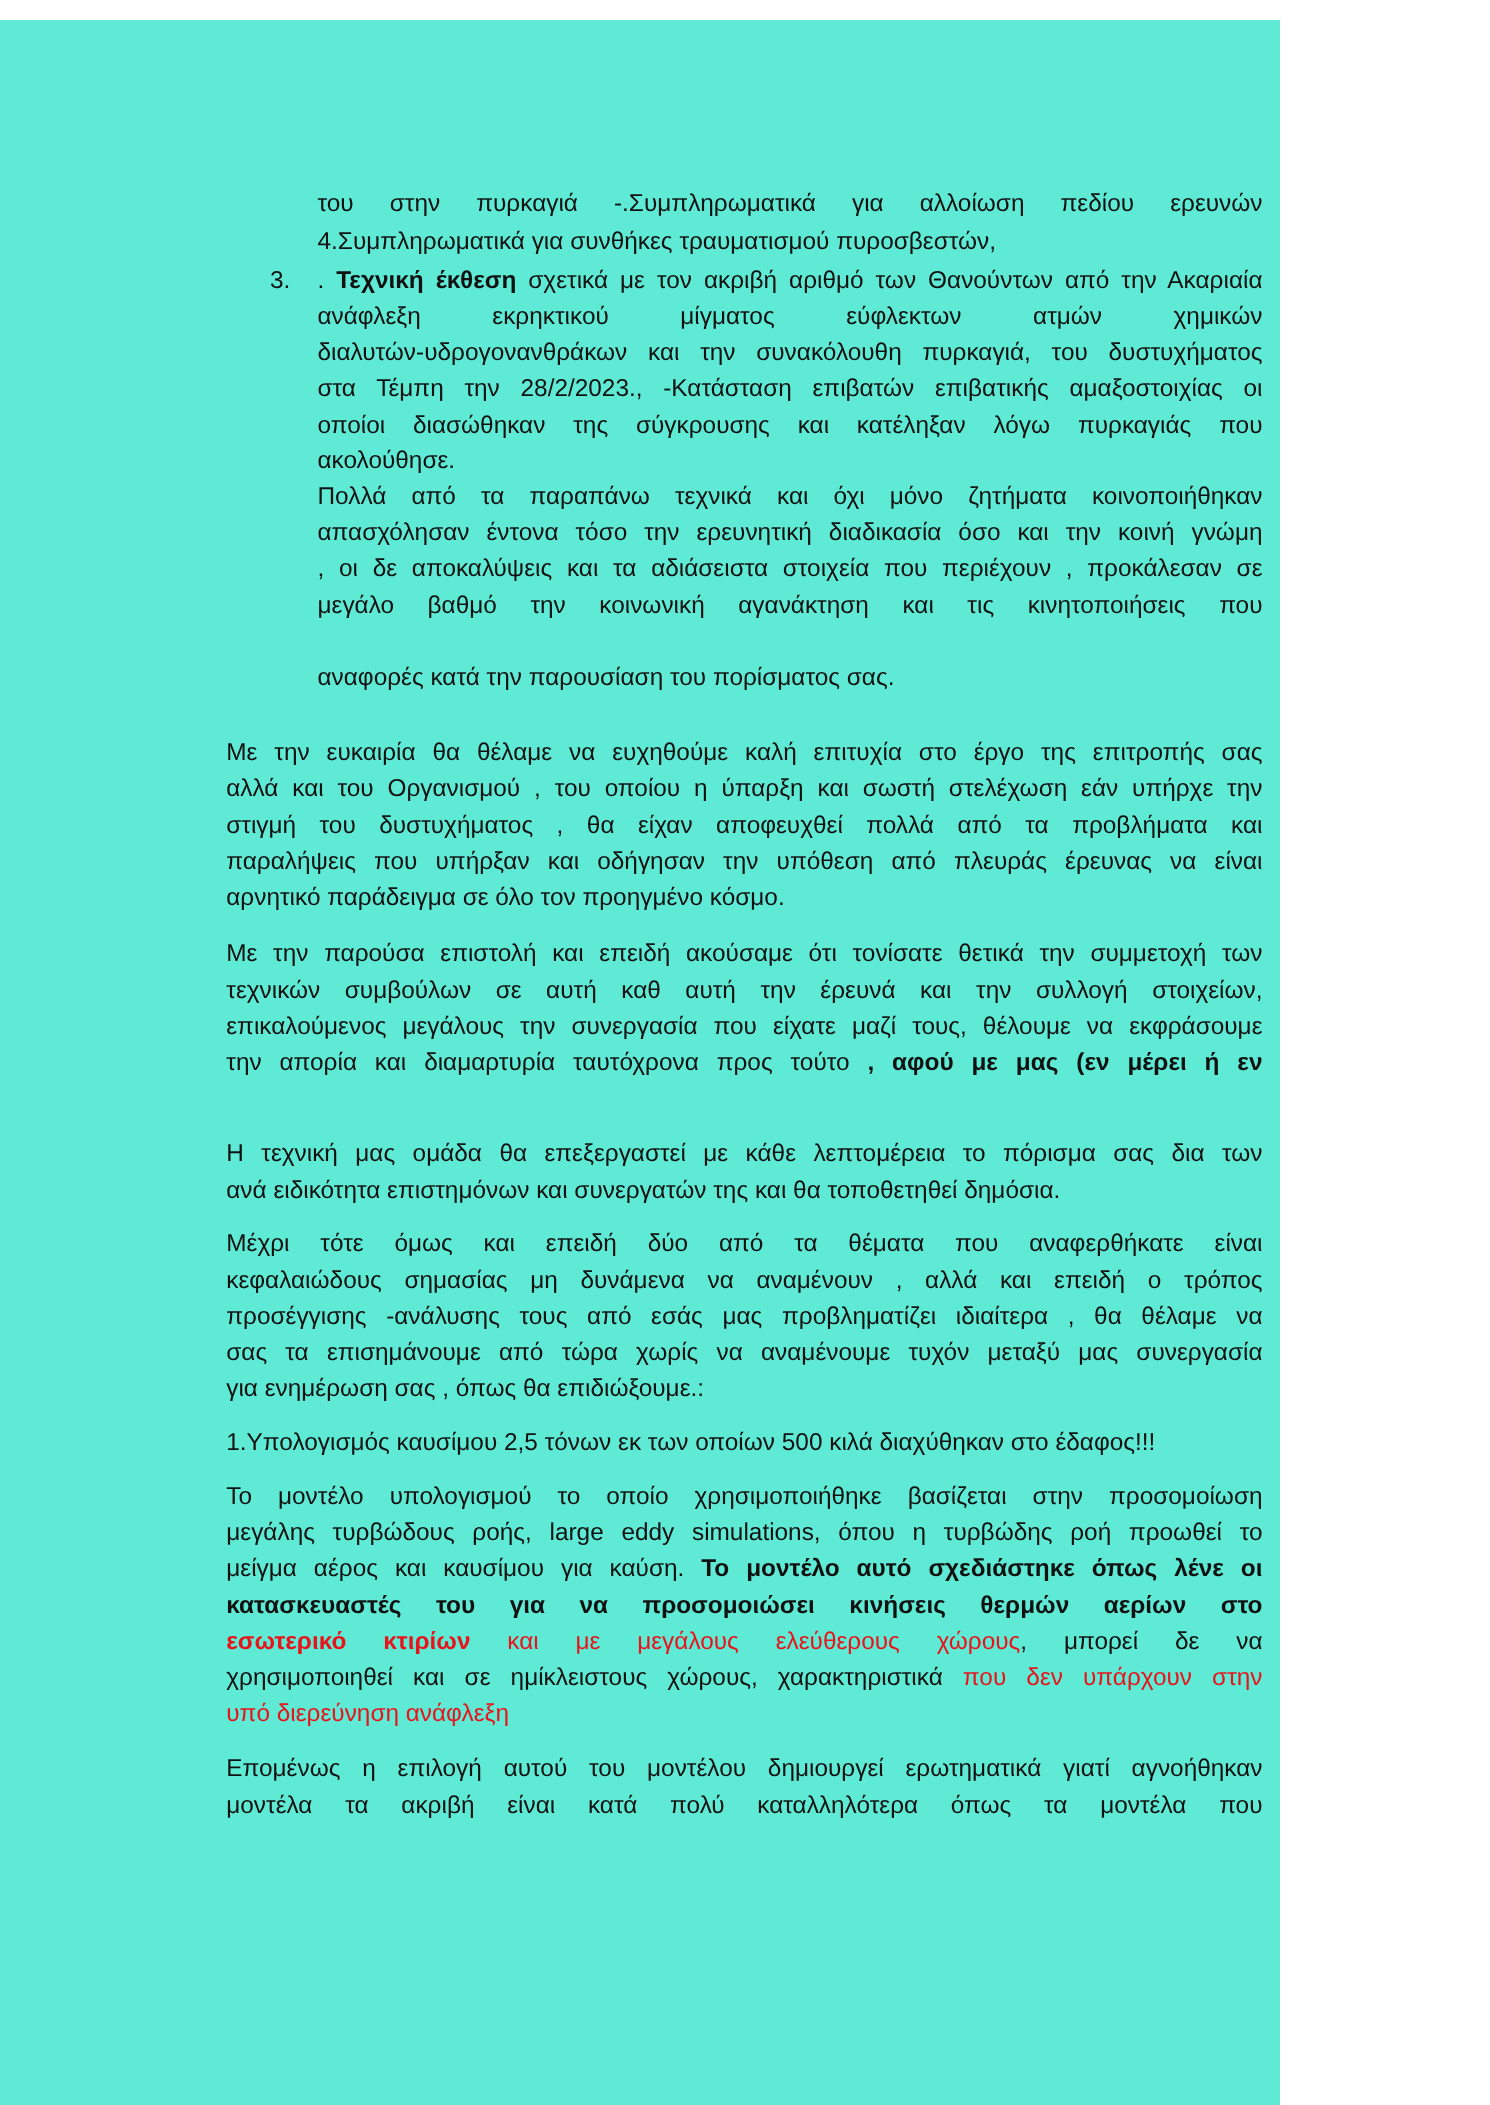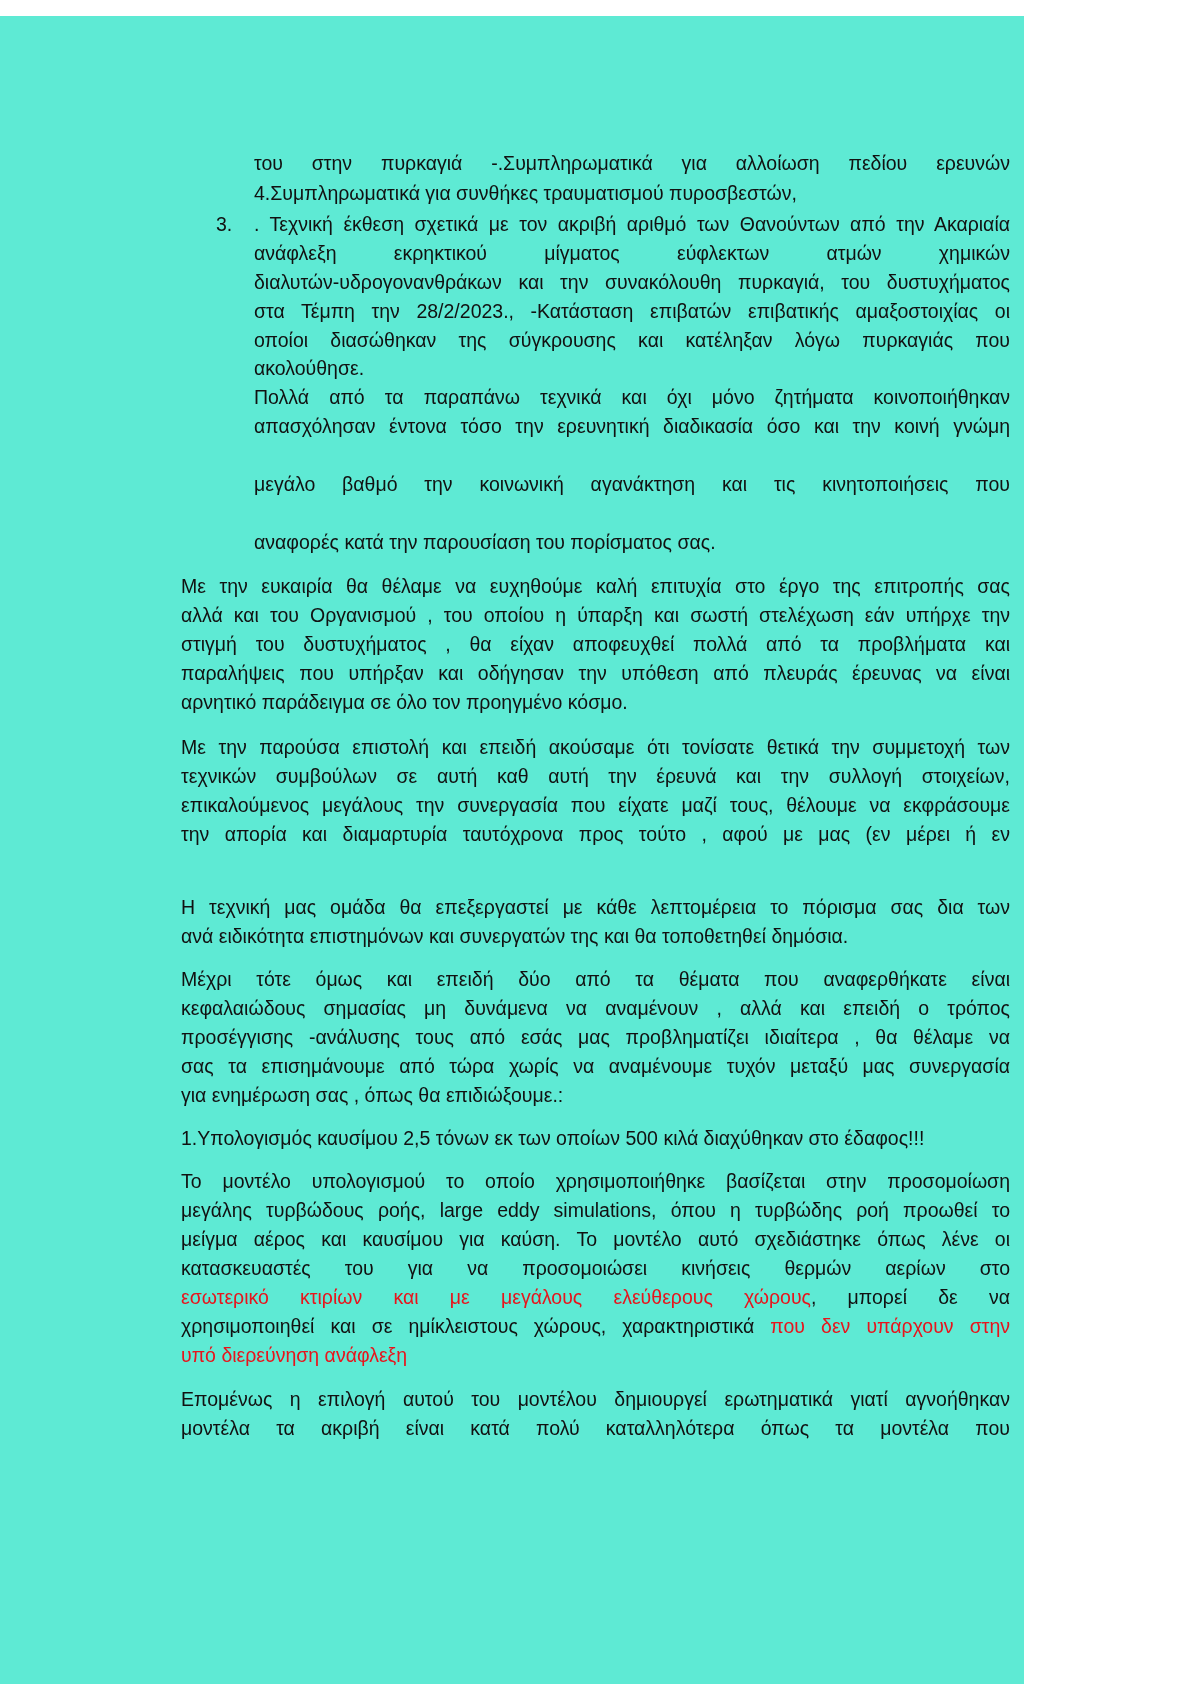--- a/index.html
+++ b/index.html
@@ -2,22 +2,22 @@
 <html><head>
 <meta charset="utf-8">
 <style>
   html, body { margin: 0; padding: 0; background: #ffffff; }
   body { width: 1192px; height: 1684px; position: relative; overflow: hidden;
          font-family: "Liberation Sans", sans-serif; color: #111111; }
   .page { position: absolute; left: 0; top: 16px; width: 1024px; height: 1684px; background: #5eead4; }
   .ln { position: absolute; font-size: 19.5px; line-height: 31px; white-space: nowrap; }
   .just { text-align: justify; text-align-last: justify; }
   .w-ind { left: 254px; width: 756px; }
-  .w-full { left: 181px; width: 829px; }
-  .b { font-weight: normal; }
+  .w-full { left: 181px; width: 829px; margin-top: 16px; }
+  .b { font-weight: bold; }
   .red { color: #e8141c; }
   .listnum { position: absolute; left: 216px; font-size: 19.5px; line-height: 31px; }
 </style>
 </head>
 <body>
 
 <div class="page">
 
   <div class="ln just w-ind" style="top:132px">του στην πυρκαγιά -.Συμπληρωματικά για αλλοίωση πεδίου ερευνών</div>
   <div class="ln w-ind" style="top:162px">4.Συμπληρωματικά για συνθήκες τραυματισμού πυροσβεστών,</div>
@@ -25,20 +25,21 @@
   <div class="listnum" style="top:193px">3.</div>
   <div class="ln just w-ind" style="top:193px"><span>. </span><span class="b">Τεχνική έκθεση</span><span> σχετικά με τον ακριβή αριθμό των Θανούντων από την Ακαριαία</span></div>
   <div class="ln just w-ind" style="top:222px">ανάφλεξη εκρηκτικού μίγματος εύφλεκτων ατμών χημικών</div>
   <div class="ln just w-ind" style="top:251px">διαλυτών-υδρογονανθράκων και την συνακόλουθη πυρκαγιά, του δυστυχήματος</div>
   <div class="ln just w-ind" style="top:280px">στα Τέμπη την 28/2/2023., -Κατάσταση επιβατών επιβατικής αμαξοστοιχίας οι</div>
   <div class="ln just w-ind" style="top:309px">οποίοι διασώθηκαν της σύγκρουσης και κατέληξαν λόγω πυρκαγιάς που</div>
   <div class="ln w-ind" style="top:337px">ακολούθησε.</div>
 
   <div class="ln just w-ind" style="top:366px"> Πολλά από τα παραπάνω τεχνικά και όχι μόνο ζητήματα κοινοποιήθηκαν</div>
   <div class="ln just w-ind" style="top:395px">απασχόλησαν έντονα τόσο την ερευνητική διαδικασία όσο και την κοινή γνώμη</div>
+  <div class="ln just w-ind" style="top:424px">, οι δε αποκαλύψεις και τα αδιάσειστα στοιχεία που περιέχουν , προκάλεσαν σε</div>
   <div class="ln just w-ind" style="top:453px">μεγάλο βαθμό την κοινωνική αγανάκτηση και τις κινητοποιήσεις που</div>
   <div class="ln w-ind" style="top:511px">αναφορές κατά την παρουσίαση του πορίσματος σας.</div>
 
   <div class="ln just w-full" style="top:555px">Με την ευκαιρία θα θέλαμε να ευχηθούμε καλή επιτυχία στο έργο της επιτροπής σας</div>
   <div class="ln just w-full" style="top:584px">αλλά και του Οργανισμού , του οποίου η ύπαρξη και σωστή στελέχωση εάν υπήρχε την</div>
   <div class="ln just w-full" style="top:613px">στιγμή του δυστυχήματος , θα είχαν αποφευχθεί πολλά από τα προβλήματα και</div>
   <div class="ln just w-full" style="top:642px">παραλήψεις που υπήρξαν και οδήγησαν την υπόθεση από πλευράς έρευνας να είναι</div>
   <div class="ln w-full" style="top:671px">αρνητικό παράδειγμα σε όλο τον προηγμένο κόσμο.</div>
 
   <div class="ln just w-full" style="top:716px">Με την παρούσα επιστολή και επειδή ακούσαμε ότι τονίσατε θετικά την συμμετοχή των</div>

